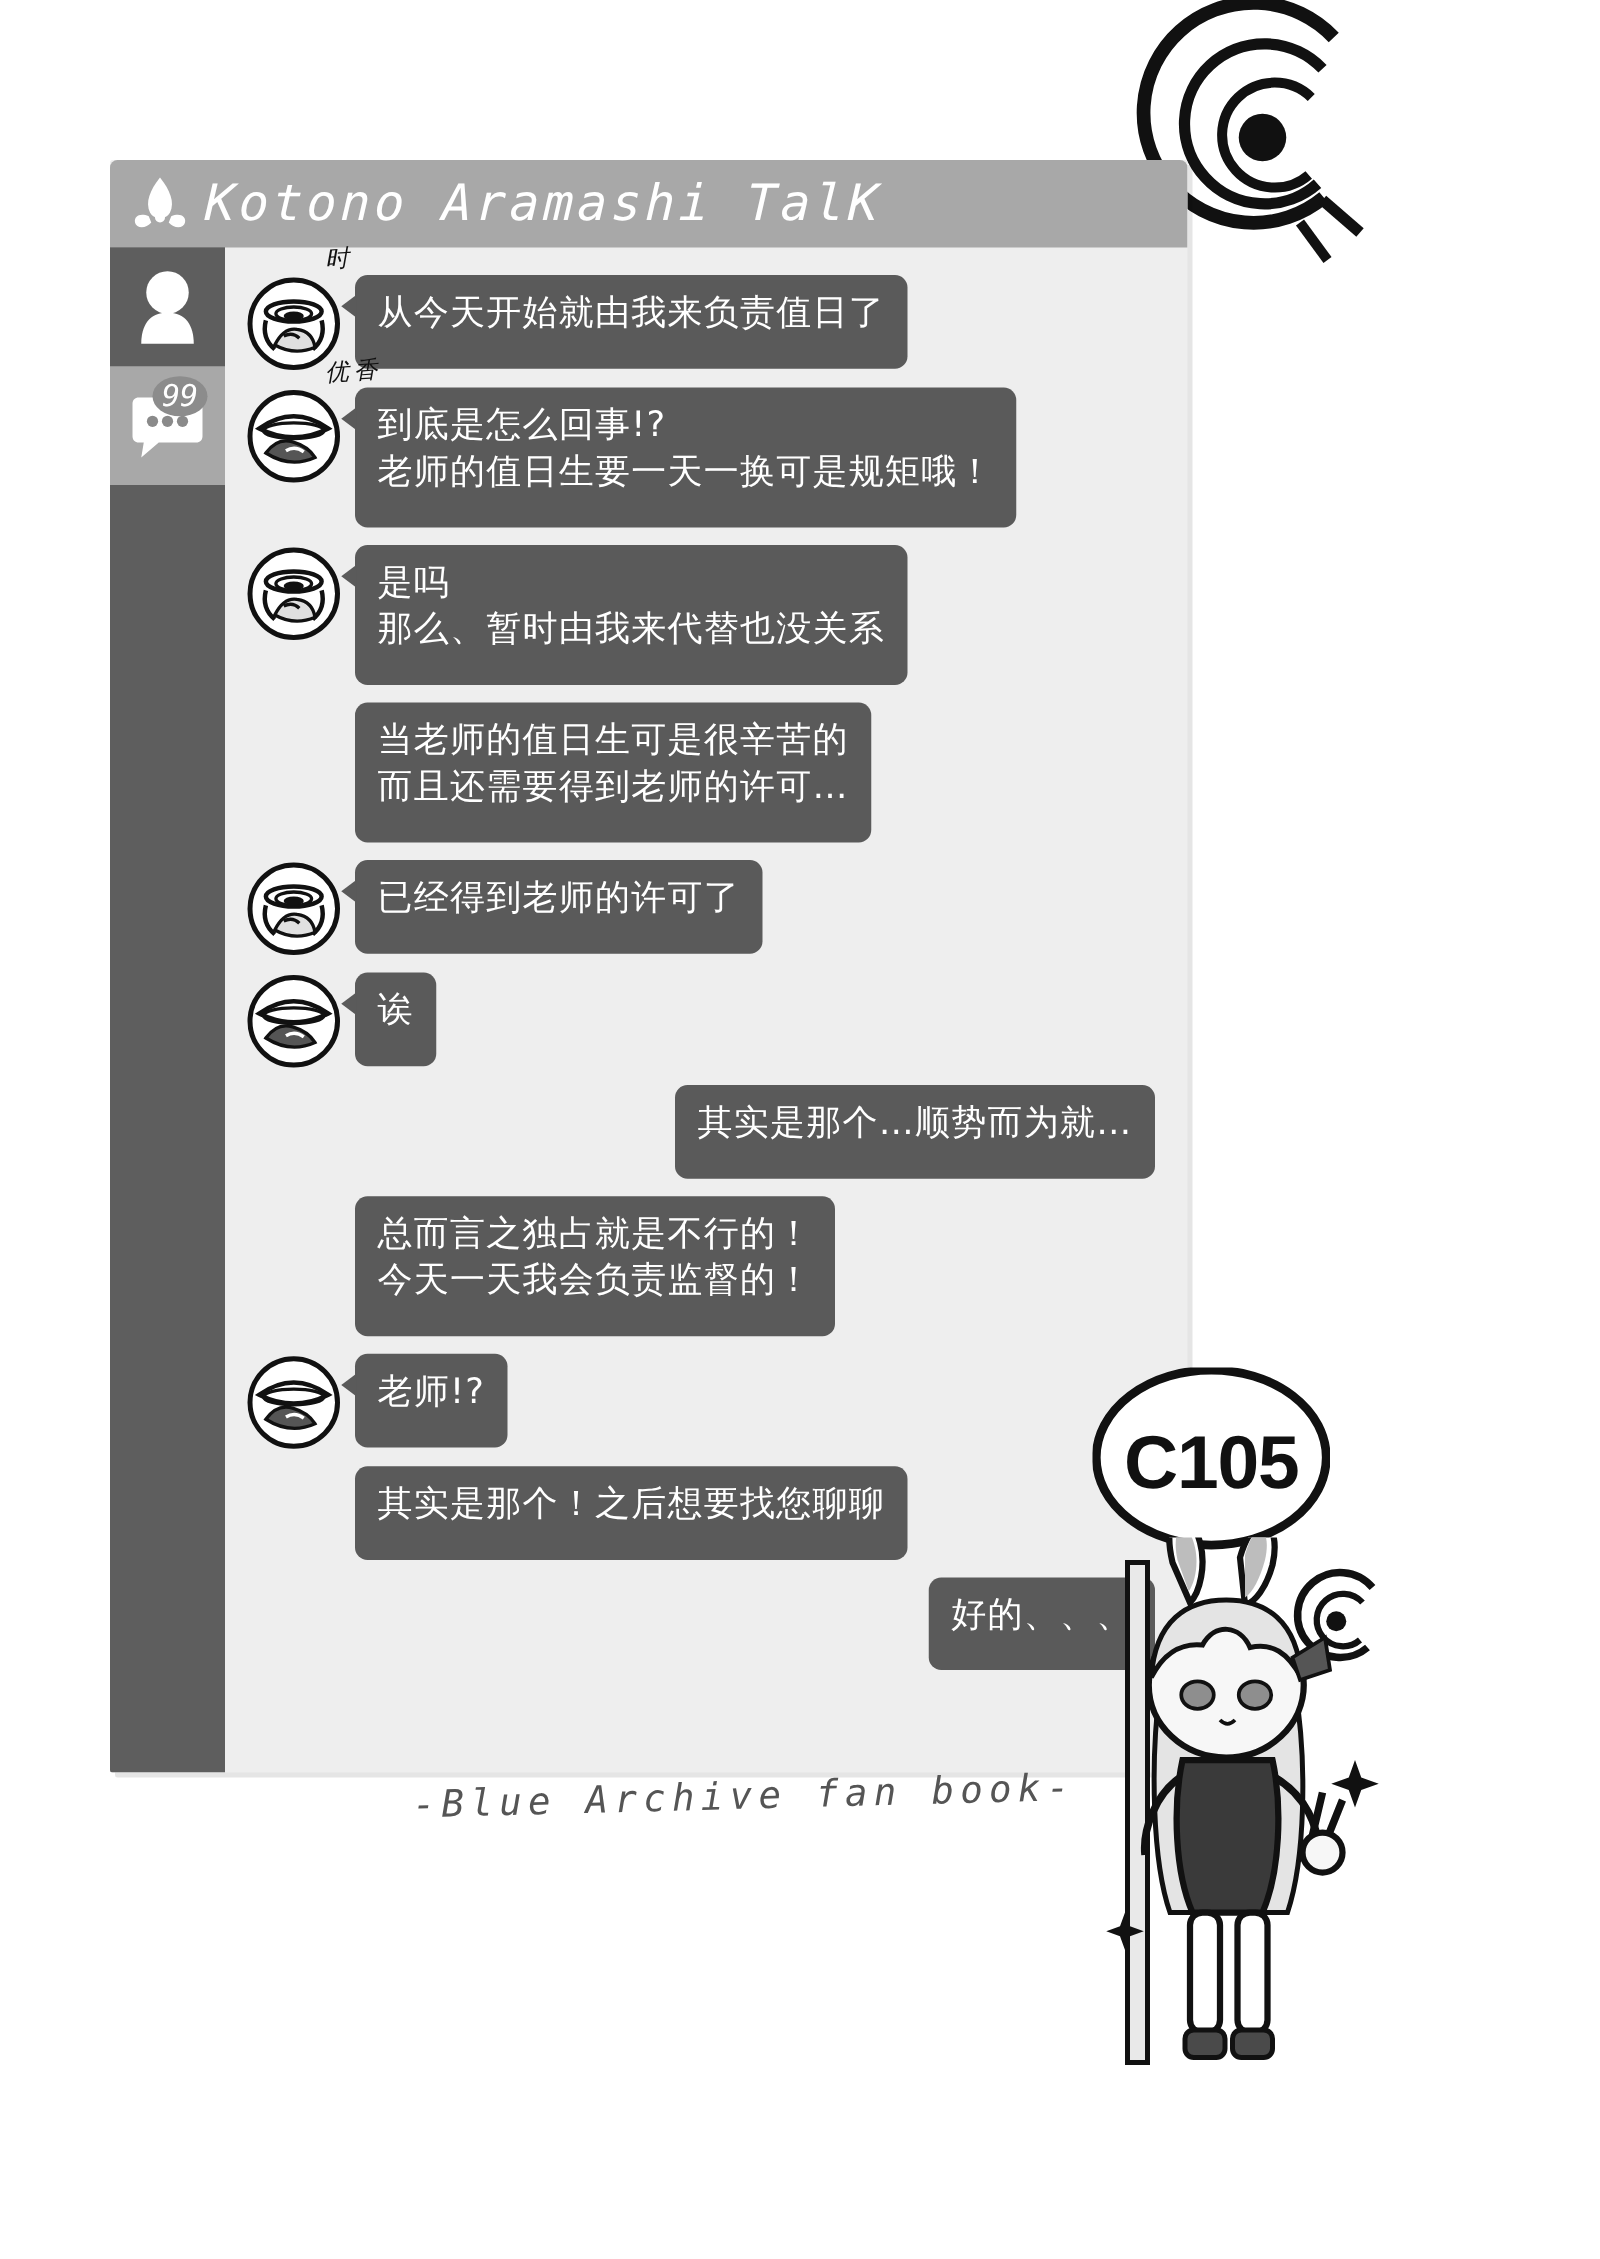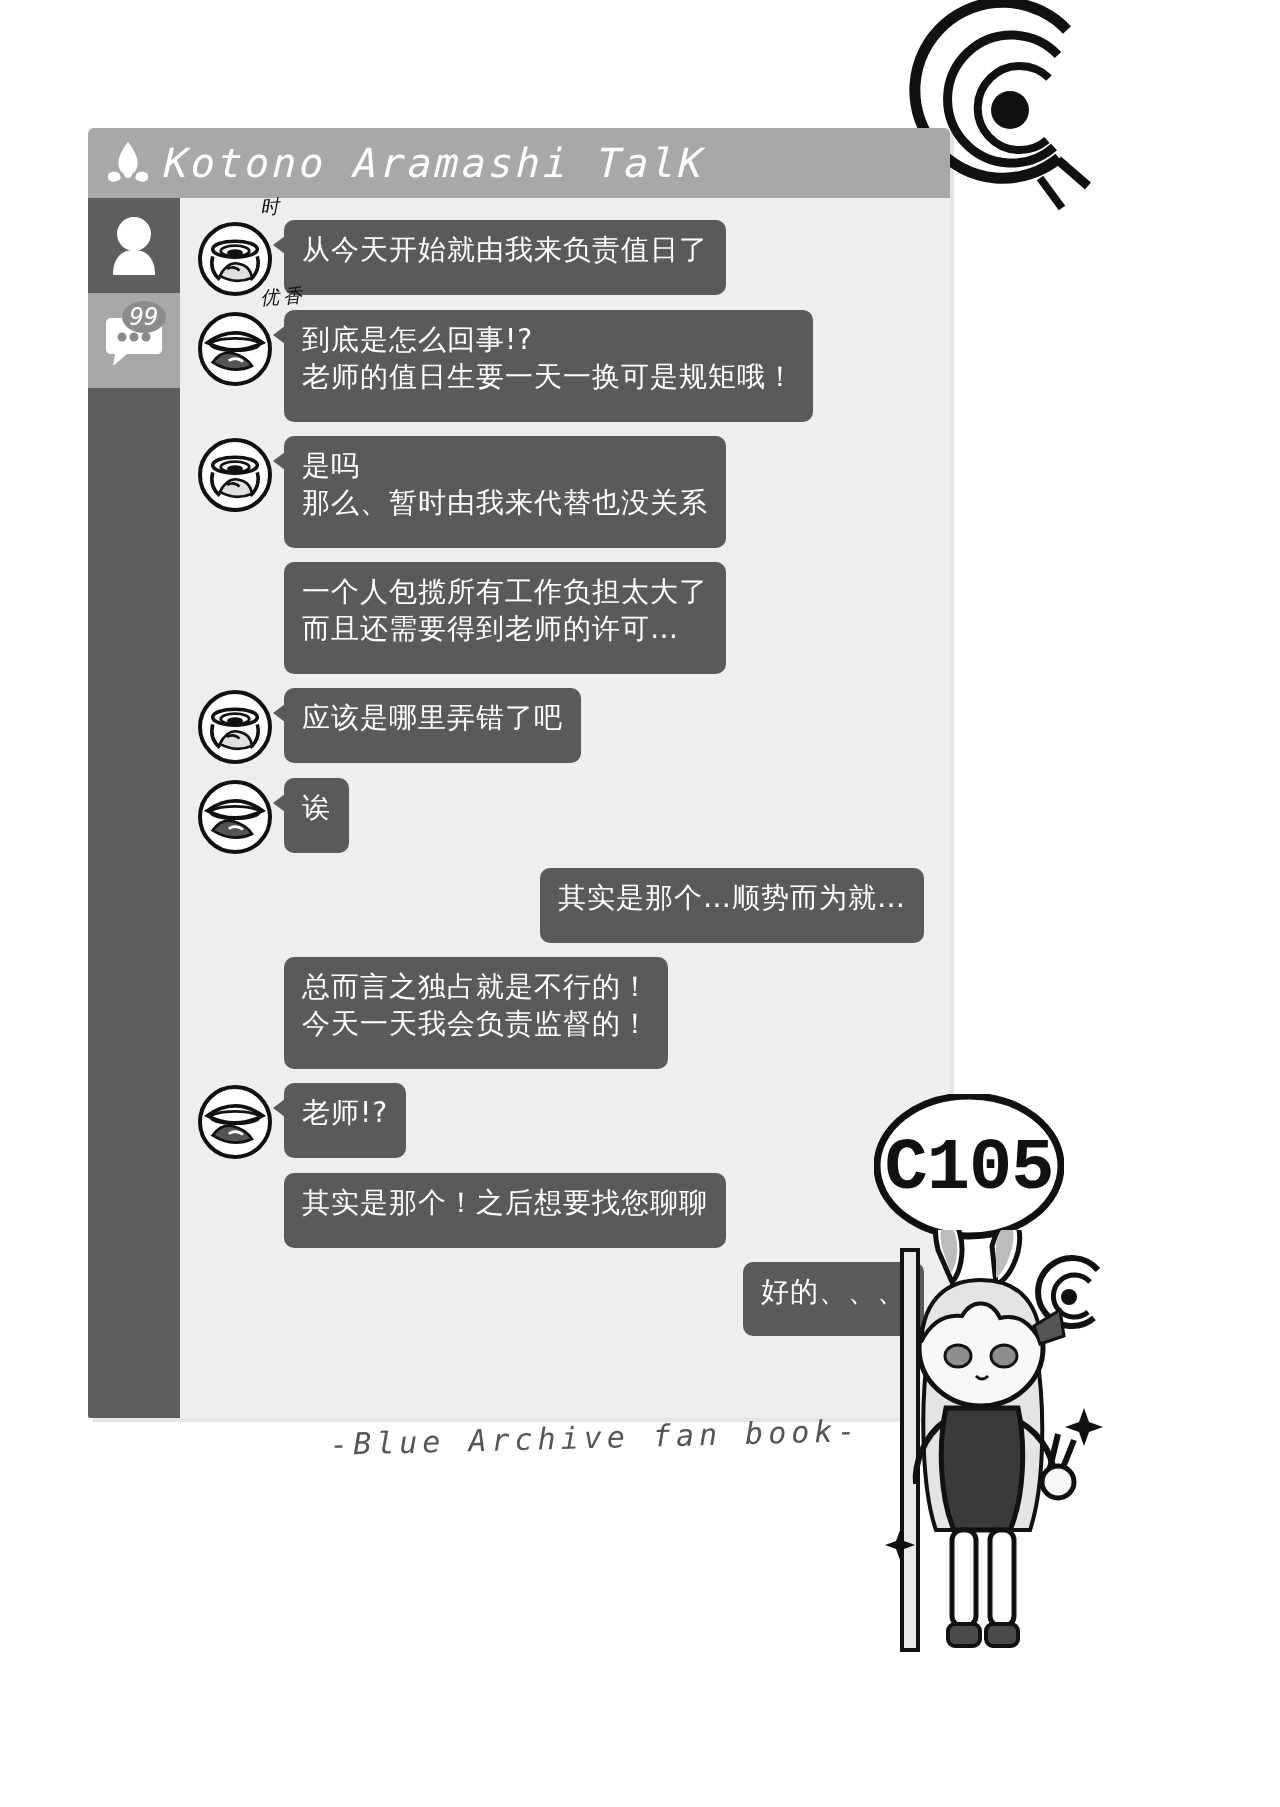--- a/index.html
+++ b/index.html
@@ -100,22 +100,22 @@
     white-space:nowrap;
   }
 
   
   .c105{
     position:absolute;left:874px;top:1094px;width:190px;height:150px;
   }
   .c105-text{
     position:absolute;left:0;top:0;width:190px;height:150px;
     display:flex;align-items:center;justify-content:center;
-    font-size:72px;font-weight:bold;color:#111;
-    font-family:Liberation Mono, monospace;
+    font-size:60px;font-weight:bold;color:#111;
+    font-family:Liberation Sans, sans-serif;
     letter-spacing:-1px;
   }
   .chibi{position:absolute;left:880px;top:1230px;}
 </style>
 </head>
 <body>
 
 <svg class="deco-swirl" style="left:862px;top:0px;" width="230" height="220" viewBox="0 0 230 220">
   <g fill="none" stroke="#111" stroke-width="9">
     <path d="M205 30 a88 88 0 1 0 -8 128" stroke-width="11"></path>
@@ -201,37 +201,37 @@
               <path d="M62 34 q4 16 -8 26" fill="none" stroke="#111" stroke-width="4"></path>
               <path d="M20 56 q8 -16 20 -14 q14 2 16 16 q-18 8 -36 -2Z" fill="#e0e0e0" stroke="#111" stroke-width="3"></path>
               <path d="M28 48 q8 -4 14 2" fill="none" stroke="#111" stroke-width="3"></path>
             </svg>
           </div>
           <div class="bubble tail">是吗
 那么、暂时由我来代替也没关系</div>
         </div>
         <div class="row cont">
           <div class="ava-col"></div>
-          <div class="bubble">一个人包揽所有工作负担太大了
+          <div class="bubble">当老师的值日生可是很辛苦的
 而且还需要得到老师的许可…</div>
         </div>
         <div class="row">
           <div class="ava-col">
             <svg class="ava" viewBox="0 0 74 74">
               <circle cx="37" cy="37" r="35" fill="#fff"></circle>
               <ellipse cx="37" cy="26" rx="25" ry="9" fill="none" stroke="#111" stroke-width="4"></ellipse>
               <ellipse cx="37" cy="28" rx="16" ry="6" fill="none" stroke="#111" stroke-width="3"></ellipse>
               <ellipse cx="37" cy="30" rx="9" ry="4" fill="#111"></ellipse>
               <path d="M12 34 q-4 16 8 26" fill="none" stroke="#111" stroke-width="4"></path>
               <path d="M62 34 q4 16 -8 26" fill="none" stroke="#111" stroke-width="4"></path>
               <path d="M20 56 q8 -16 20 -14 q14 2 16 16 q-18 8 -36 -2Z" fill="#e0e0e0" stroke="#111" stroke-width="3"></path>
               <path d="M28 48 q8 -4 14 2" fill="none" stroke="#111" stroke-width="3"></path>
             </svg>
           </div>
-          <div class="bubble tail">应该是哪里弄错了吧</div>
+          <div class="bubble tail">已经得到老师的许可了</div>
         </div>
         <div class="row">
           <div class="ava-col">
             <svg class="ava" viewBox="0 0 74 74">
               <circle cx="37" cy="37" r="35" fill="#fff"></circle>
               <path d="M6 30 q31 -22 62 0 q-31 16 -62 0Z" fill="#fff" stroke="#111" stroke-width="4"></path>
               <ellipse cx="37" cy="32" rx="27" ry="7" fill="none" stroke="#111" stroke-width="3"></ellipse>
               <path d="M12 52 q10 -14 24 -10 q14 4 20 14 q-22 10 -44 -4Z" fill="#555" stroke="#111" stroke-width="3"></path>
               <path d="M30 50 q8 -5 16 1" fill="none" stroke="#fff" stroke-width="3"></path>
             </svg>

